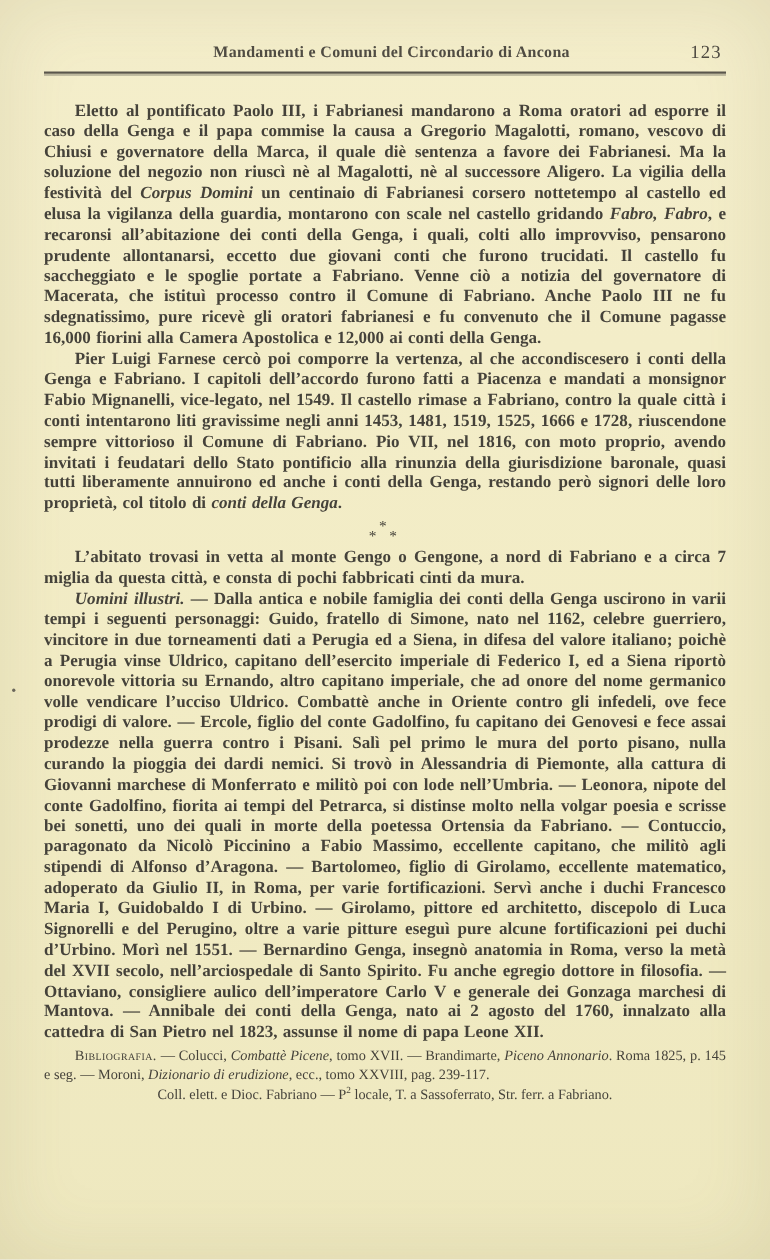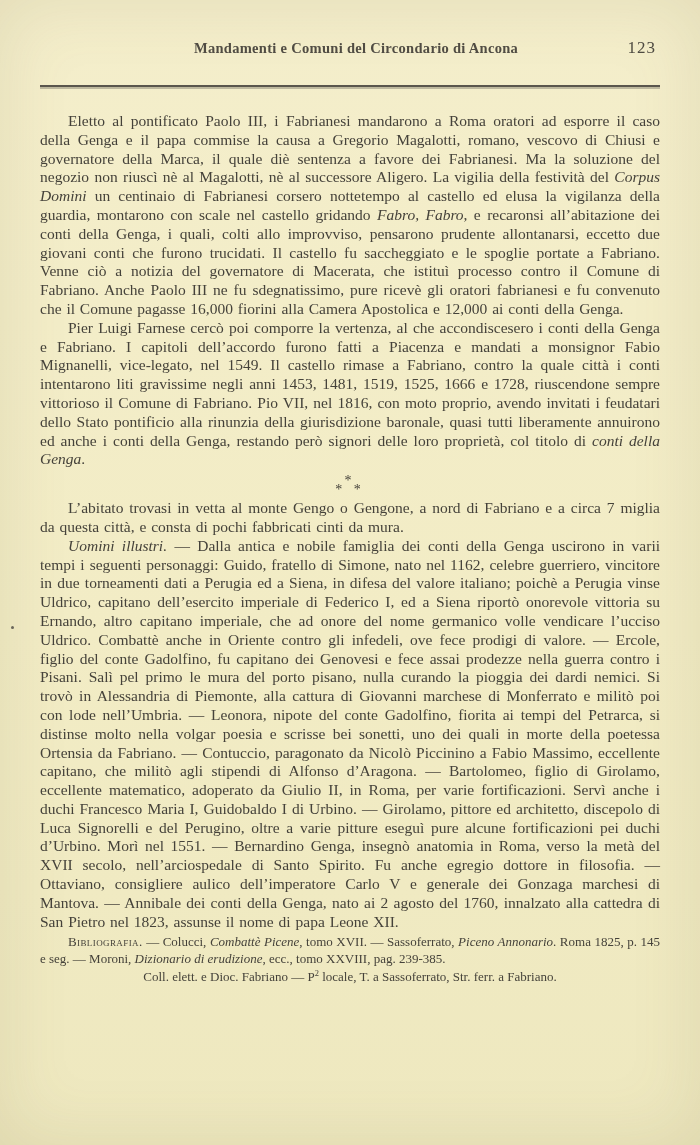--- a/index.html
+++ b/index.html
@@ -8,21 +8,21 @@
     background:linear-gradient(180deg,#f4eecb 0%,#f2ecc5 55%,#eee8bf 100%);
     box-shadow:inset 0 0 70px rgba(120,108,66,.14);
     font-family:"Liberation Serif","DejaVu Serif",serif;
     color:#45423a;
     position:relative;
     overflow:hidden;
   }
   .page{position:relative;width:700px;height:1145px;}
   .header{
     position:relative;
-    padding-top:52px;
+    padding-top:32px;
     height:22px;
     margin-left:12px;
   }
   .running-title{
     position:absolute;left:0;right:0;top:40px;
     text-align:center;
     font-size:14.5px;font-weight:bold;letter-spacing:.3px;
     color:#504c43;
   }
   .page-number{
@@ -34,21 +34,21 @@
     height:2px;background:#5a564c;
     box-shadow:0 2px 0 rgba(90,86,76,.35);
   }
   .body-text{
     margin:25px 40px 0 40px;
     width:620px;
     font-size:15.5px;line-height:18.8px;
     text-align:justify;
     word-spacing:1px;
   }
-  .body-text p{margin:0;text-indent:28px;}
+  .body-text p{margin:0;text-indent:28px;font-weight:bold;}
   .it{font-style:italic;}
   .sc{font-variant:small-caps;letter-spacing:.4px;}
   sup{font-size:.65em;line-height:0;}
   .asterism{
     text-align:center;
     font-size:14px;line-height:9px;
     margin:7px 0 5px 0;
     color:#45423a;
   }
   .asterism div{letter-spacing:4px;}
@@ -91,19 +91,19 @@
   <div class="asterism">
     <div>*</div>
     <div>* *</div>
   </div>
 
   <div class="body-text" style="margin-top:0;">
     <p><span>L’abitato trovasi in vetta al monte Gengo o Gengone, a nord di Fabriano e a circa 7 miglia da questa città, e consta di pochi fabbricati cinti da mura.</span></p>
     <p><span class="it">Uomini illustri.</span><span> — Dalla antica e nobile famiglia dei conti della Genga uscirono in varii tempi i seguenti personaggi: Guido, fratello di Simone, nato nel 1162, celebre guerriero, vincitore in due torneamenti dati a Perugia ed a Siena, in difesa del valore italiano; poichè a Perugia vinse Uldrico, capitano dell’esercito imperiale di Federico I, ed a Siena riportò onorevole vittoria su Ernando, altro capitano imperiale, che ad onore del nome germanico volle vendicare l’ucciso Uldrico. Combattè anche in Oriente contro gli infedeli, ove fece prodigi di valore. — Ercole, figlio del conte Gadolfino, fu capitano dei Genovesi e fece assai prodezze nella guerra contro i Pisani. Salì pel primo le mura del porto pisano, nulla curando la pioggia dei dardi nemici. Si trovò in Alessandria di Piemonte, alla cattura di Giovanni marchese di Monferrato e militò poi con lode nell’Umbria. — Leonora, nipote del conte Gadolfino, fiorita ai tempi del Petrarca, si distinse molto nella volgar poesia e scrisse bei sonetti, uno dei quali in morte della poetessa Ortensia da Fabriano. — Contuccio, paragonato da Nicolò Piccinino a Fabio Massimo, eccellente capitano, che militò agli stipendi di Alfonso d’Aragona. — Bartolomeo, figlio di Girolamo, eccellente matematico, adoperato da Giulio II, in Roma, per varie fortificazioni. Servì anche i duchi Francesco Maria I, Guidobaldo I di Urbino. — Girolamo, pittore ed architetto, discepolo di Luca Signorelli e del Perugino, oltre a varie pitture eseguì pure alcune fortificazioni pei duchi d’Urbino. Morì nel 1551. — Bernardino Genga, insegnò anatomia in Roma, verso la metà del XVII secolo, nell’arciospedale di Santo Spirito. Fu anche egregio dottore in filosofia. — Ottaviano, consigliere aulico dell’imperatore Carlo V e generale dei Gonzaga marchesi di Mantova. — Annibale dei conti della Genga, nato ai 2 agosto del 1760, innalzato alla cattedra di San Pietro nel 1823, assunse il nome di papa Leone XII.</span></p>
   </div>
 
-  <p class="bibliography"><span class="sc">Bibliografia.</span><span> — Colucci, </span><span class="it">Combattè Picene</span><span>, tomo XVII. — Sassoferrato, </span><span class="it">Piceno Annonario</span><span>. Roma 1825, p. 145 e seg. — Moroni, </span><span class="it">Dizionario di erudizione</span><span>, ecc., tomo XXVIII, pag. 239-385.</span></p>
+  <p class="bibliography"><span class="sc">Bibliografia.</span><span> — Colucci, </span><span class="it">Combattè Picene</span><span>, tomo XVII. — Brandimarte, </span><span class="it">Piceno Annonario</span><span>. Roma 1825, p. 145 e seg. — Moroni, </span><span class="it">Dizionario di erudizione</span><span>, ecc., tomo XXVIII, pag. 239-117.</span></p>
 
   <p class="footer-note"><span>Coll. elett. e Dioc. Fabriano — P</span><sup>2</sup><span> locale, T. a Sassoferrato, Str. ferr. a Fabriano.</span></p>
 
   <div class="margin-speck"></div>
 
 </div>
 
 </body></html>

